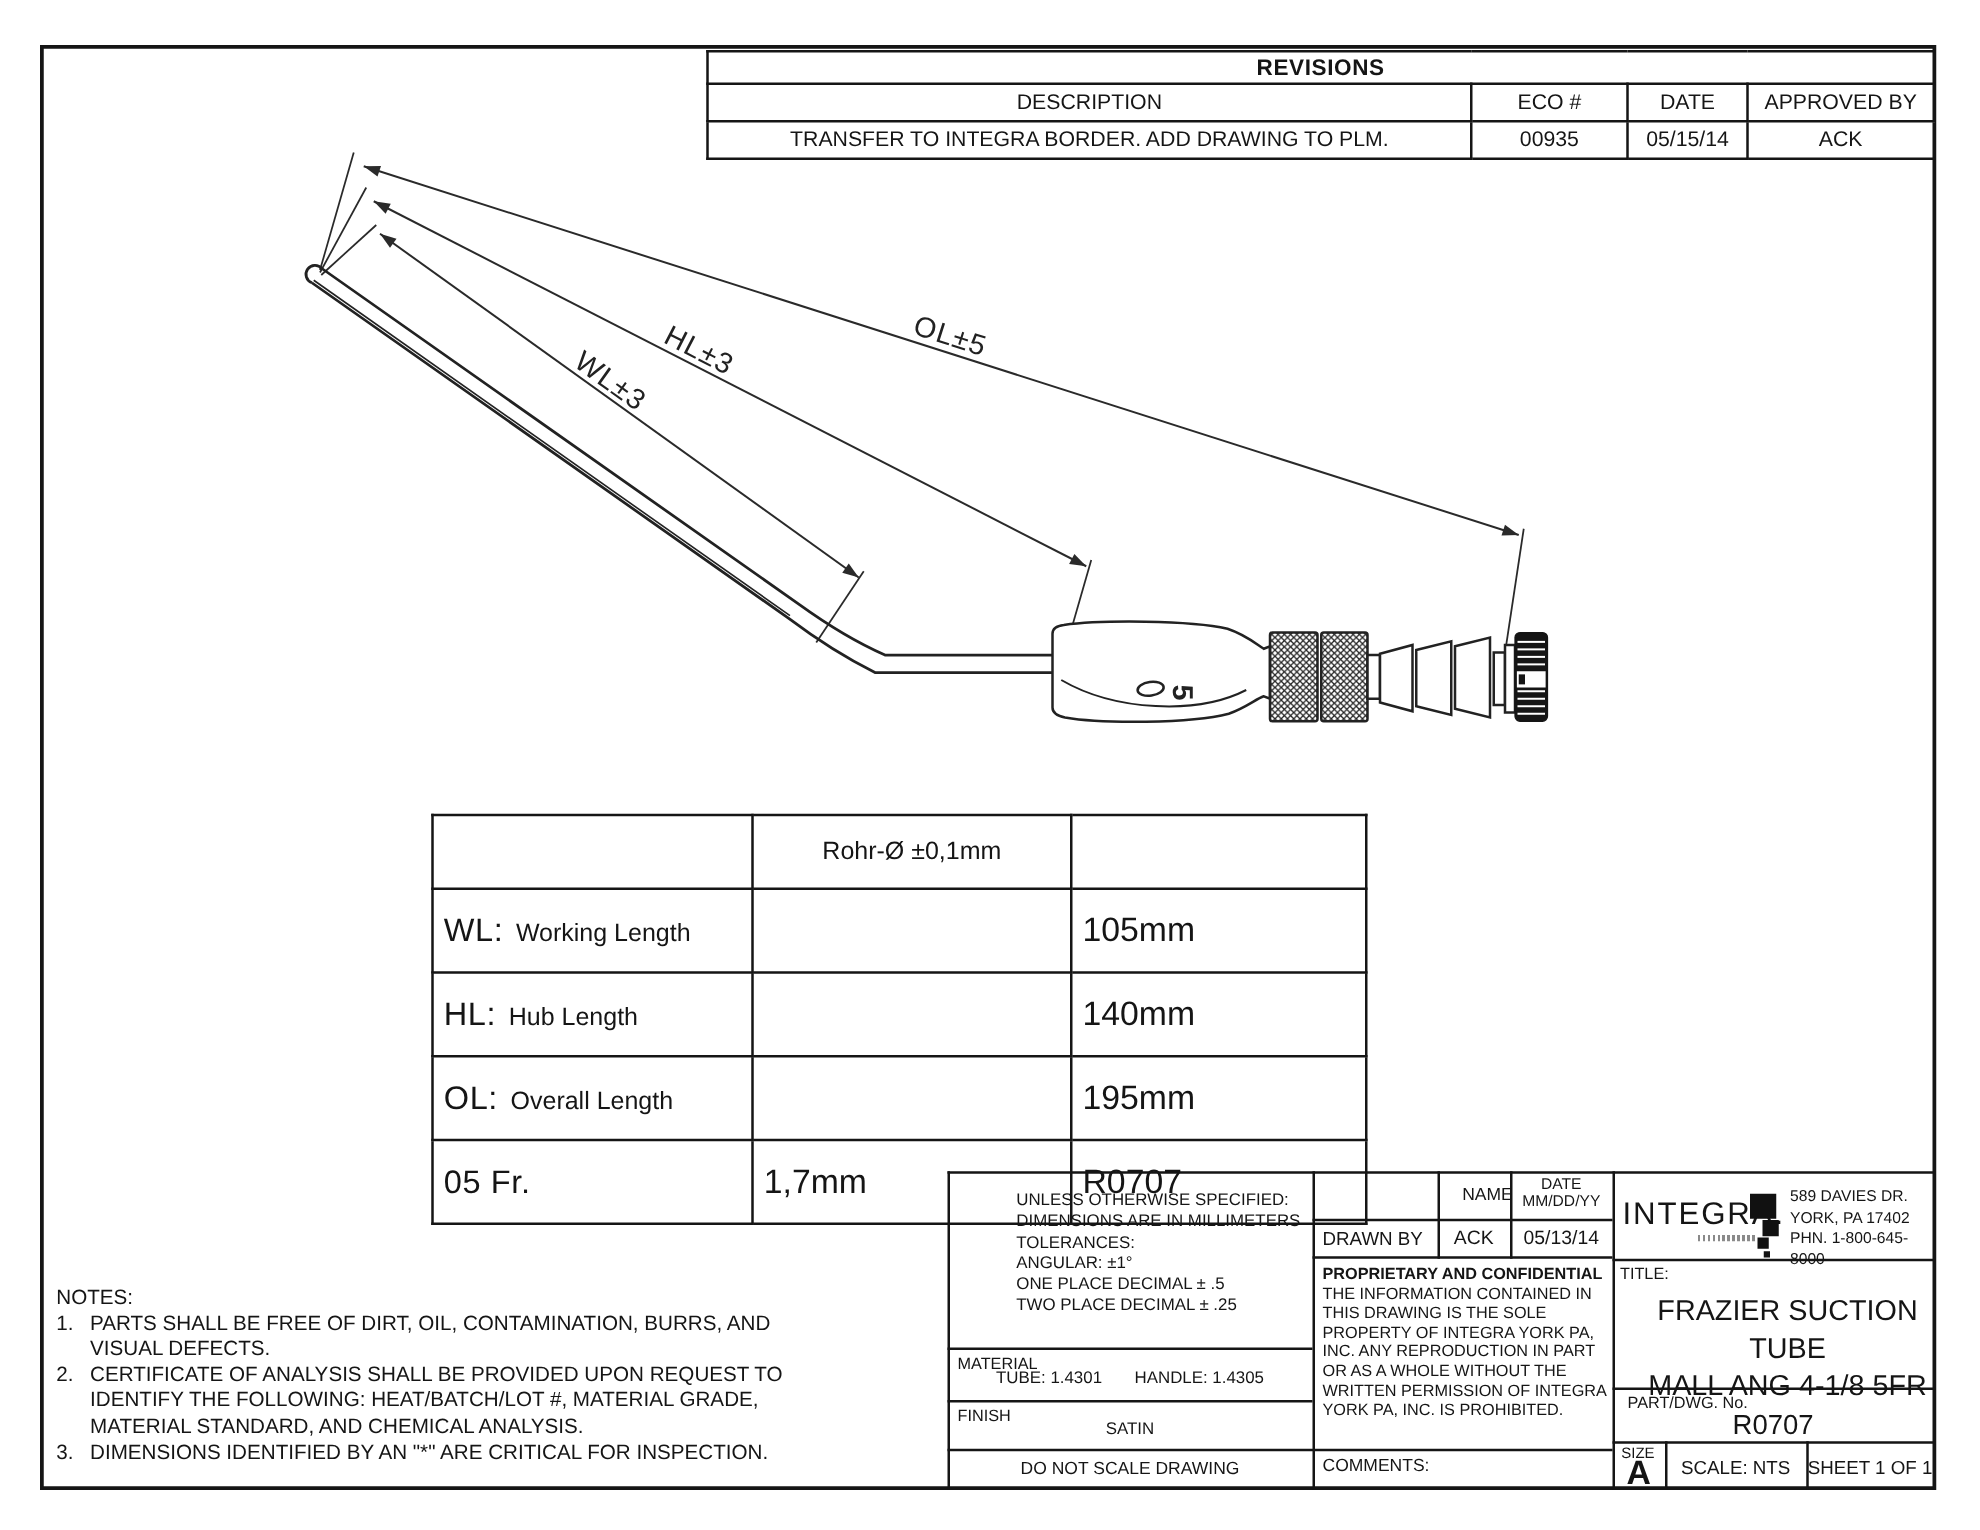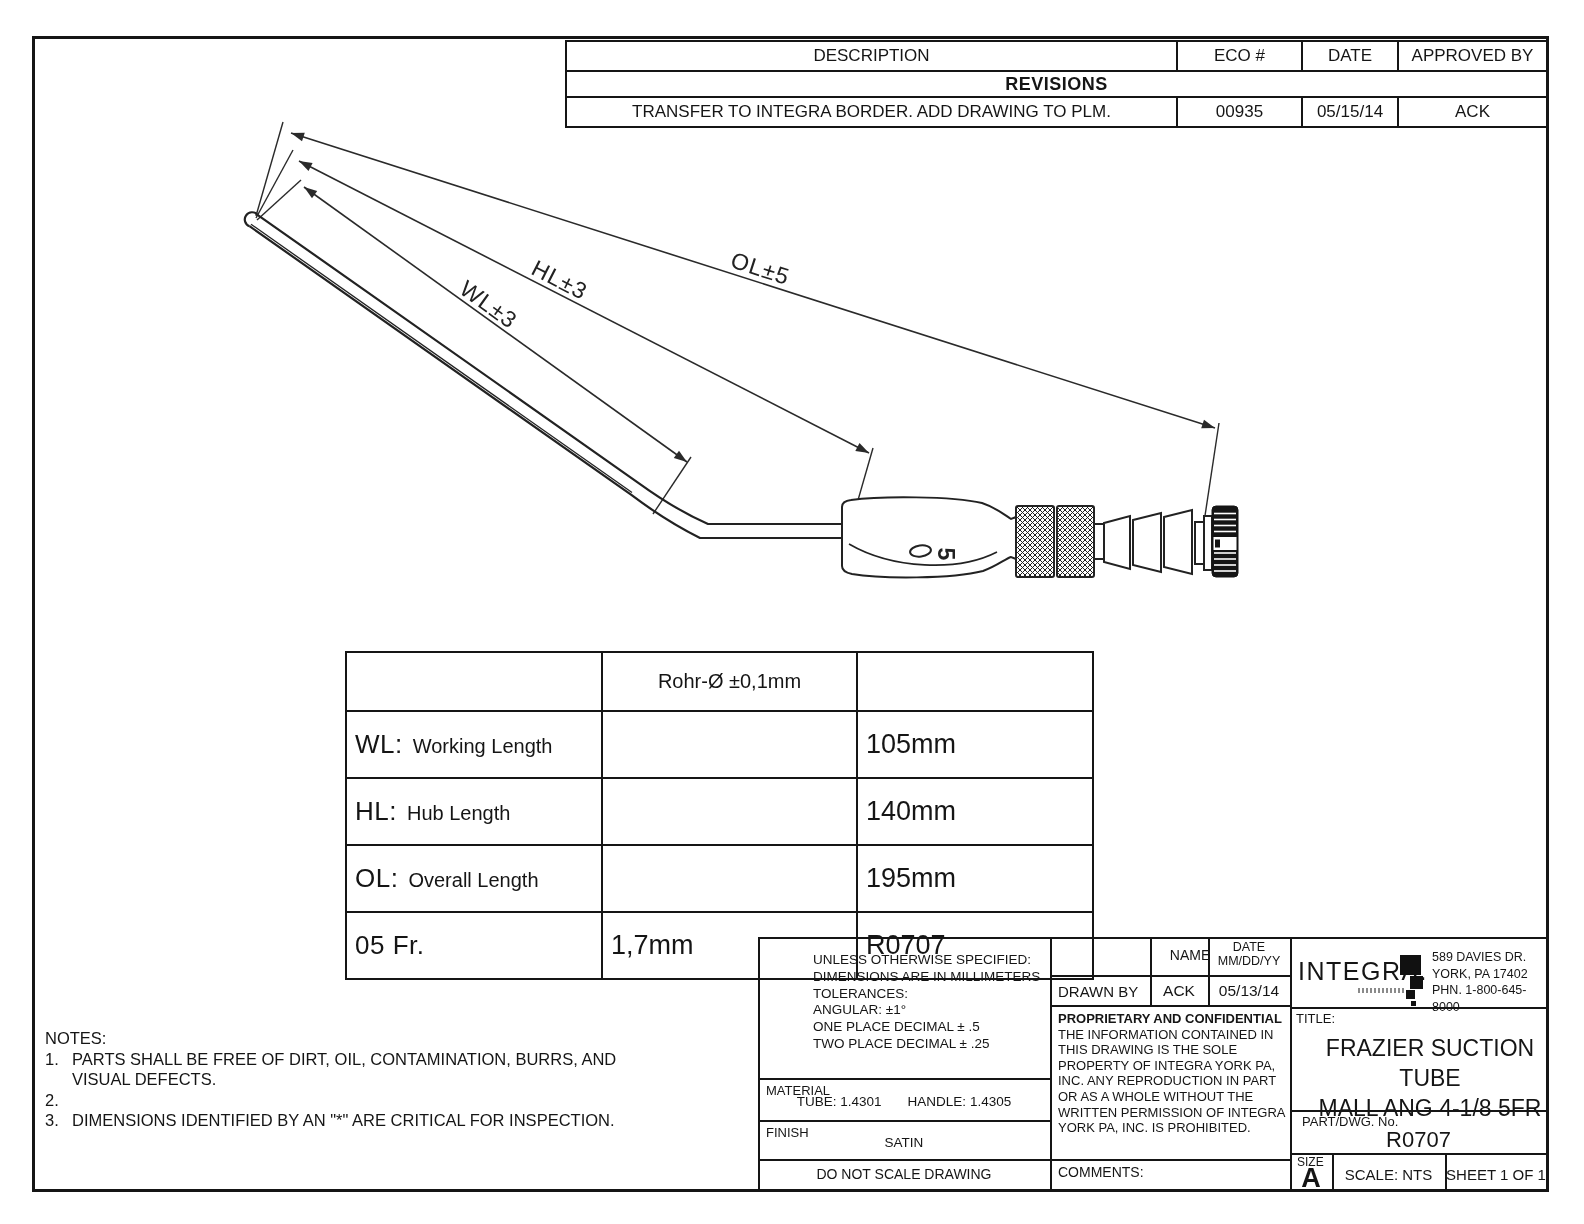--- a/index.html
+++ b/index.html
@@ -77,28 +77,28 @@
 
 <table class="abs" id="revisions">
   <colgroup>
       <col style="width:611px">
       <col style="width:125px">
       <col style="width:96px">
       <col style="width:149px">
     </colgroup>
   <tbody>
       <tr>
+        <td colspan="4" class="rev-title">REVISIONS</td>
+      </tr>
+  <tr>
     <td>DESCRIPTION</td>
     <td>ECO #</td>
     <td>DATE</td>
     <td>APPROVED BY</td>
   </tr>
-  <tr>
-        <td colspan="4" class="rev-title">REVISIONS</td>
-      </tr>
   <tr>
     <td>TRANSFER TO INTEGRA BORDER. ADD DRAWING TO PLM.</td>
     <td>00935</td>
     <td>05/15/14</td>
     <td>ACK</td>
   </tr>
 </tbody>
   </table>
 
 <svg class="abs" style="left:0;top:0" width="1584" height="1224" viewBox="0 0 1584 1224">
@@ -215,20 +215,23 @@
 
 <div class="abs" id="notes">
   <div>NOTES:</div>
   <div class="note-item">
     <span class="note-num">1.</span>
     <span class="note-txt">PARTS SHALL BE FREE OF DIRT, OIL, CONTAMINATION, BURRS, AND
 VISUAL DEFECTS.</span>
   </div>
   <div class="note-item">
     <span class="note-num">2.</span>
+    <span class="note-txt">CERTIFICATE OF ANALYSIS SHALL BE PROVIDED UPON REQUEST TO
+IDENTIFY THE FOLLOWING: HEAT/BATCH/LOT #, MATERIAL GRADE,
+MATERIAL STANDARD, AND CHEMICAL ANALYSIS.</span>
   </div>
   <div class="note-item">
     <span class="note-num">3.</span>
     <span class="note-txt">DIMENSIONS IDENTIFIED BY AN "*" ARE CRITICAL FOR INSPECTION.</span>
   </div>
 </div>
 
 <div class="abs" id="title-block">
 
   <div class="line" style="left:0;top:0;width:789px;height:2px"></div>

